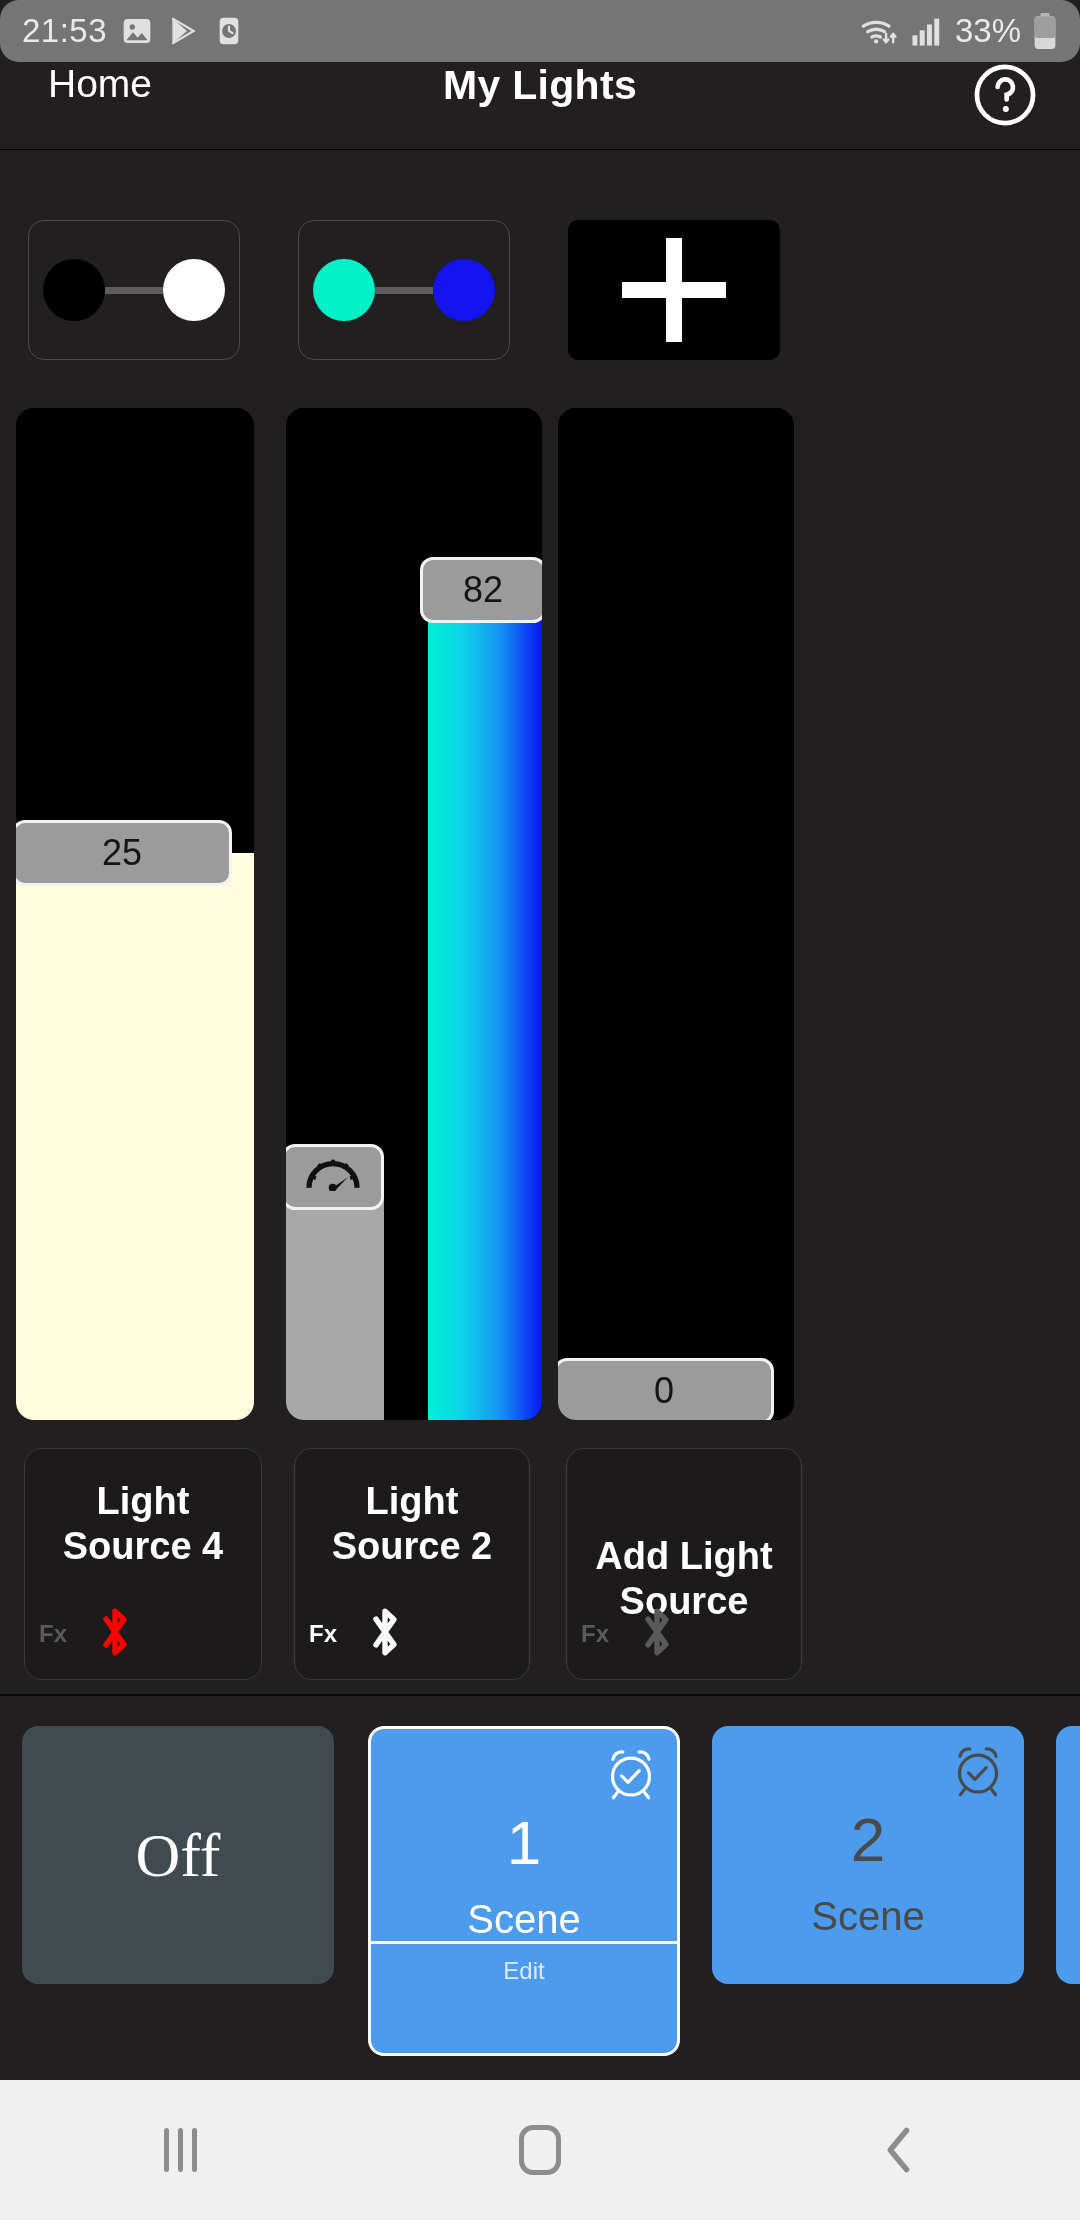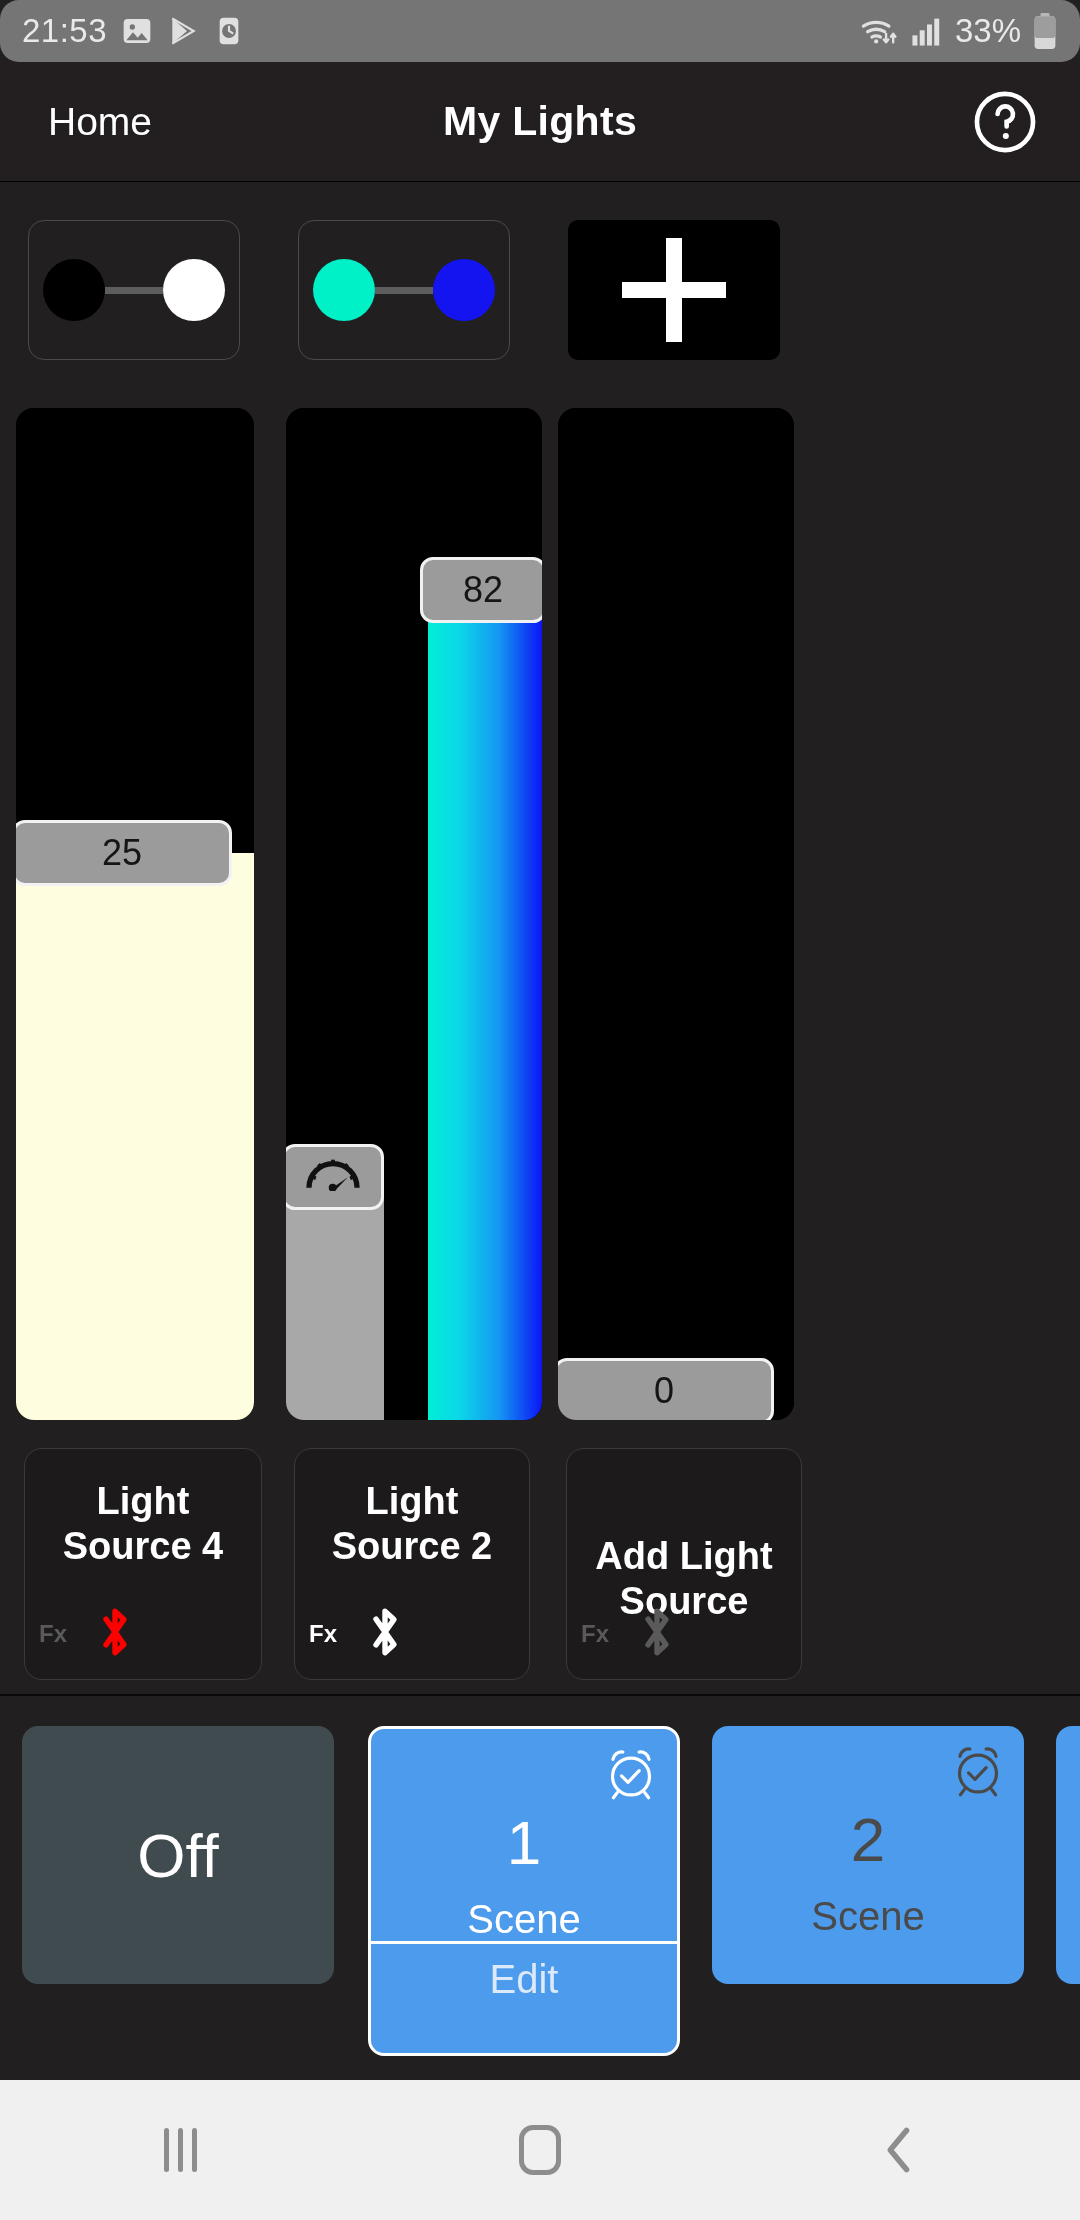--- a/index.html
+++ b/index.html
@@ -18,23 +18,23 @@
     padding:0 22px; color:#e8e8e8;border-radius:19px;
   }
   .sb-left{ display:flex; align-items:center; gap:14px; }
   .sb-time{ font-size:33px; letter-spacing:.5px; color:#e9e9e9; }
   .sb-right{ margin-left:auto; display:flex; align-items:center; gap:11px; }
   .sb-batt-text{ font-size:33px; color:#e9e9e9; }
   .ico{ display:inline-flex; align-items:center; justify-content:center; }
 
   
   .appbar{
-    position:absolute; left:0; top:62px; width:1080px; height:120px;
+    position:absolute; left:0; top:62px; width:1080px; height:88px;
     background:#231f20; border-bottom:1px solid #000;
-    display:flex; align-items:center;
+    display:flex; align-items:flex-start;
   }
   .appbar-home{
     position:absolute; left:48px; color:#fff; font-size:39px; font-weight:400;
   }
   .appbar-title{
     width:100%; text-align:center; color:#fff; font-size:41px; font-weight:700;
     letter-spacing:.3px;
   }
   .appbar-help{ position:absolute; right:42px; width:66px; height:66px; }
 
@@ -115,39 +115,39 @@
 
   .divline{ position:absolute; left:0; top:1694px; width:1080px; height:2px; background:#090909; }
 
   
   .scenes{ position:absolute; left:0; top:1700px; width:1080px; height:370px; overflow:hidden; }
   .scard{ position:absolute; top:26px; border-radius:16px; }
   .scard.off{
     left:22px; width:312px; height:258px; background:#404b50;
     display:flex; align-items:center; justify-content:center;
   }
-  .off-label{ color:#fff; font-size:62px; }
+  .off-label{ color:#fff; font-size:62px;font-family:Liberation Serif, serif; }
   .scard.sc{ background:#4d9bec; }
   .scard.sc1{
     left:368px; width:312px; height:330px;
     border:3px solid #ffffff;
   }
   .scard.sc2{ left:712px; width:312px; height:258px; }
   .scard.sc3{ left:1056px; width:312px; height:258px; }
   .sc-num{
     position:absolute; left:0; right:0; top:78px; text-align:center; font-size:62px;
   }
   .sc-name{
     position:absolute; left:0; right:0; top:168px; text-align:center; font-size:40px;
   }
   .sc-alarm{ position:absolute; right:18px; top:14px; width:56px; height:58px; }
   .sc-edit-sep{ position:absolute; left:0; right:0; top:212px; height:3px; background:#ffffff; }
   .sc-edit{
     position:absolute; left:0; right:0; top:228px; text-align:center;
-    font-size:40px; color:#dce9f8;
+    font-size:24px; color:#dce9f8;
   }
   .txt-on{ color:#ffffff; }
   .txt-dim{ color:#4a4a4a; }
 
   
   .navbar{
     position:absolute; left:0; bottom:0; width:1080px; height:140px;
     background:#f0f0f0; display:flex; align-items:center; justify-content:space-around;
   }
   .nav-btn{ width:150px; height:140px; display:flex; align-items:center; justify-content:center; }

